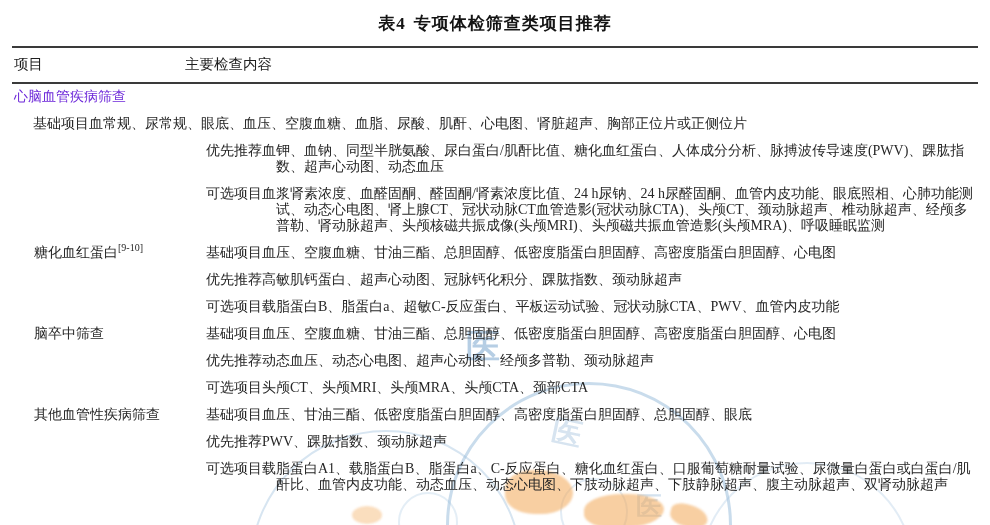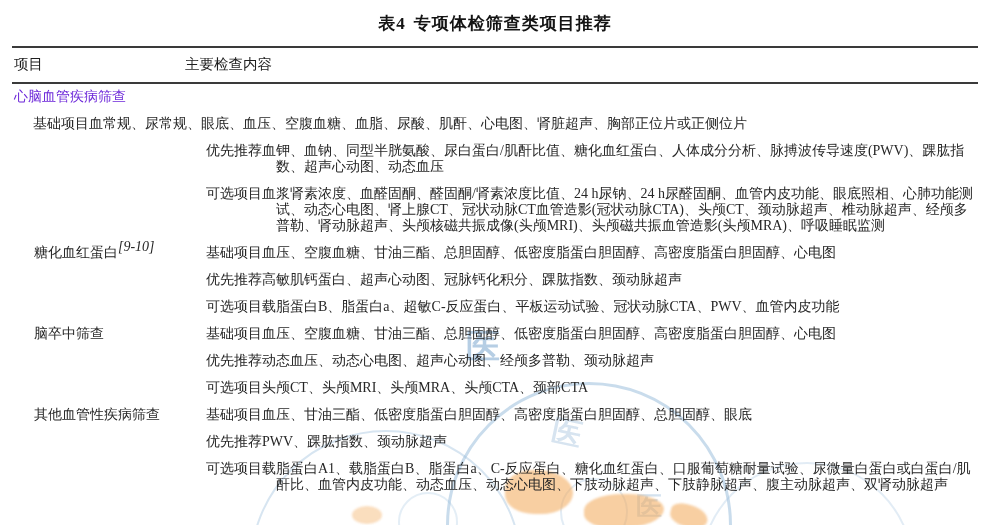--- a/index.html
+++ b/index.html
@@ -32,21 +32,21 @@
     border-top:2.5px solid #3a3a3a;}
   .thead{display:flex;align-items:center;border-bottom:2px solid #3a3a3a;padding:7px 0 8px 0;
     font-size:14.5px;color:#1e1e1e;}
   .th-item{width:173px;padding-left:2px;box-sizing:border-box;}
   .th-content{flex:1;text-align:left;}
   .section-row{margin-top:5px;padding-left:2px;line-height:16px;color:#6d28d9;}
   .trow{display:flex;margin-top:11px;line-height:16px;}
   .c1{width:173px;padding-left:22px;box-sizing:border-box;flex-shrink:0;}
   .c2{width:77px;flex-shrink:0;text-align:right;}
   .c3{flex:1;padding-left:14px;text-indent:-14px;}
-  .c1 sup{font-size:14px;line-height:0;font-style:italic;}
+  .c1 sup{font-size:10px;line-height:0;}
 </style>
 </head>
 <body>
 
 <div class="page">
 
   <div class="watermark">
     <div class="wm-circle wm-c1"></div>
     <div class="wm-circle wm-c2"></div>
     <div class="wm-circle wm-c3"></div>

